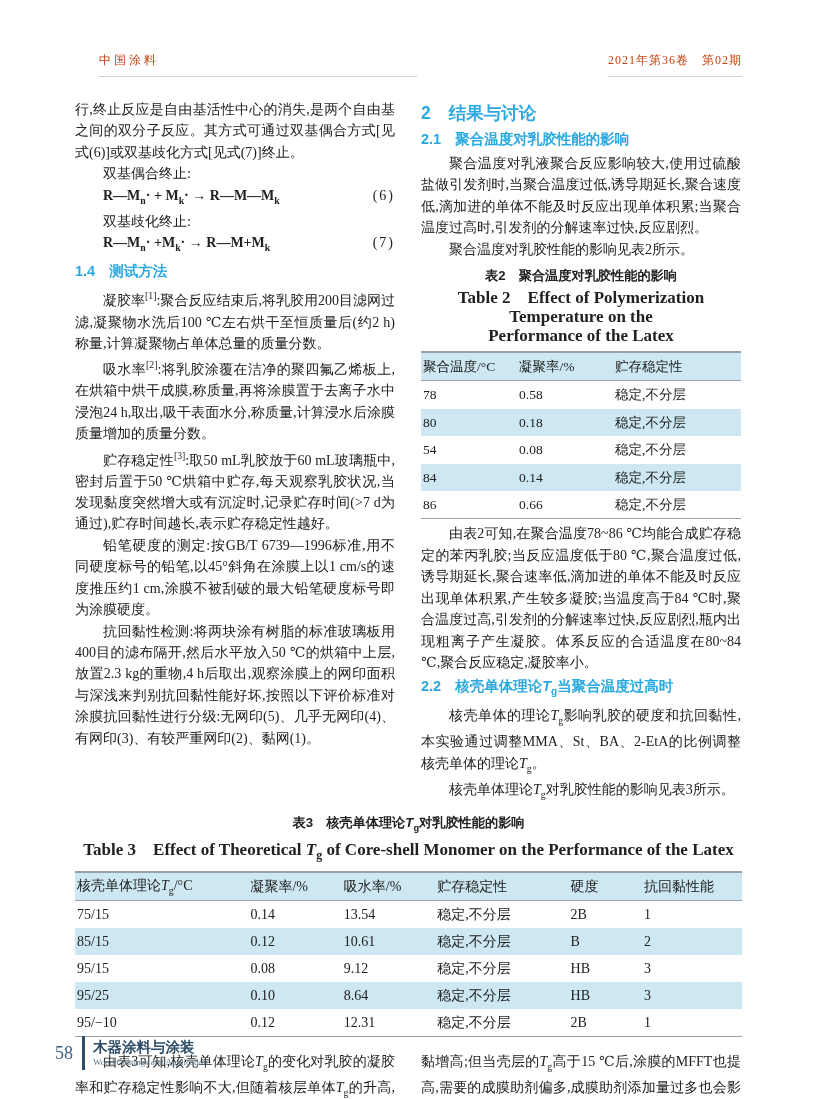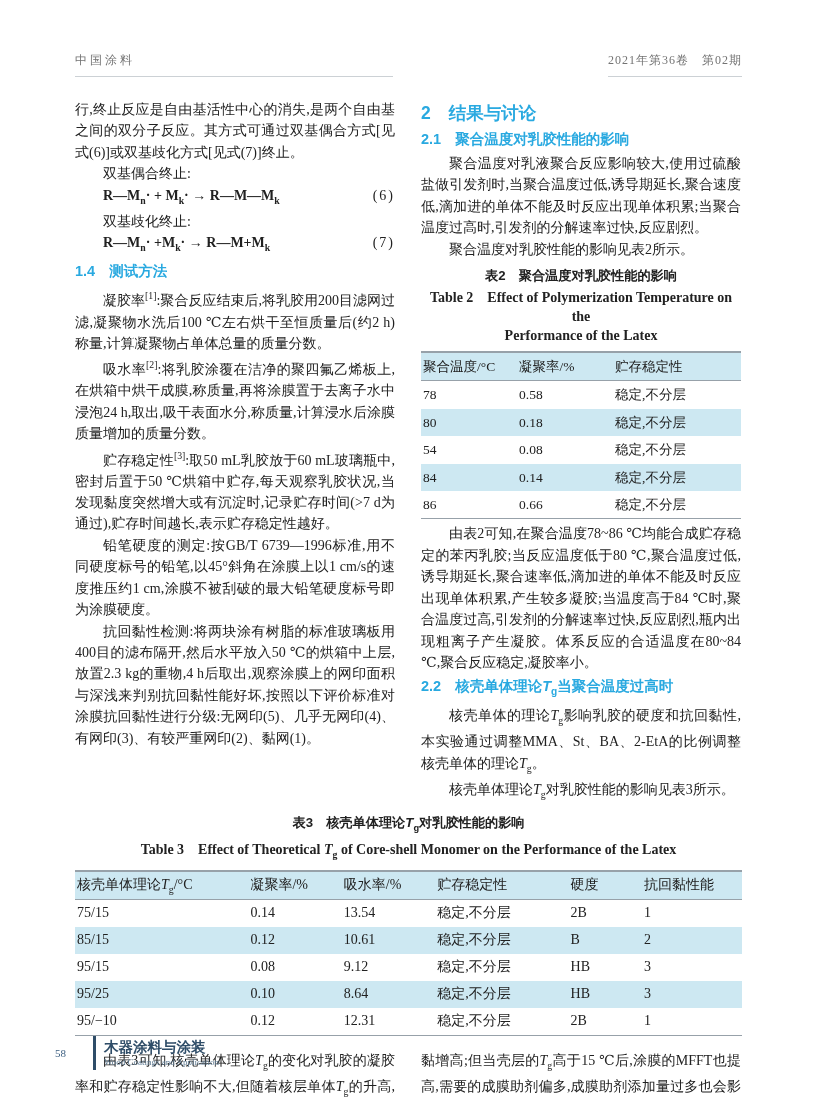--- a/index.html
+++ b/index.html
@@ -2,21 +2,21 @@
 <html><head>
 <meta charset="utf-8">
 <style>
   html,body{margin:0;padding:0;background:#e8e8e8;}
   .page{position:relative;width:816px;height:1099px;background:#ffffff;margin:0 auto;
         font-family:"Liberation Serif","DejaVu Serif",serif;color:#212121;overflow:hidden;}
   .content{position:absolute;left:75px;top:52px;width:667px;}
 
   
   .pg-header{display:flex;justify-content:space-between;align-items:flex-end;
-             font-size:12px;color:#737373;margin-bottom:22px;}
+             font-size:12px;color:#c2410c;margin-bottom:22px;margin-left:24px;}
   .pg-header .hleft{width:318px;border-bottom:1px solid #ccd1d5;padding-bottom:7px;letter-spacing:3px;}
   .pg-header .hright{border-bottom:1px solid #ccd1d5;padding-bottom:7px;letter-spacing:1px;}
 
   
   .cols{display:flex;gap:26px;}
   .col{width:320px;font-size:14px;line-height:21.4px;text-align:justify;}
   p{margin:0;text-indent:2em;}
   p.noindent{text-indent:0;}
 
   .h-blue{font-family:"Liberation Sans","DejaVu Sans",sans-serif;font-weight:bold;color:#29a9e0;
@@ -32,35 +32,35 @@
   .eq-line .eq-no{font-weight:normal;letter-spacing:2px;}
   sub{font-size:70%;}
   sup.ref{font-size:70%;}
   .tvar{font-style:italic;}
   .gsub{font-size:70%;vertical-align:sub;font-style:normal;}
 
   
   .tbl-block{margin:6px 0 4px 0;}
   .tbl-title-cn{font-family:"Liberation Sans","DejaVu Sans",sans-serif;font-weight:bold;
                 font-size:13.2px;text-align:center;line-height:20px;margin-bottom:2px;}
-  .tbl-title-en{font-weight:bold;font-size:14px;text-align:center;line-height:19px;margin-bottom:6px;}
+  .tbl-title-en{font-weight:bold;font-size:17px;text-align:center;line-height:19px;margin-bottom:6px;}
   table{width:100%;border-collapse:collapse;font-size:13.5px;
         border-top:2px solid #97a1a9;border-bottom:1.5px solid #97a1a9;}
   thead th{font-weight:normal;background:#cde8f2;border-bottom:1.5px solid #97a1a9;}
   th,td{text-align:left;padding:3px 2px;height:21px;}
   tbody tr:nth-child(even){background:#cde8f2;}
 
   .tbl3-wrap{margin-top:8px;}
   .tbl3-wrap table{font-size:14px;}
 
   .cols-bottom{margin-top:14px;}
 
   
   .pg-footer{position:absolute;left:55px;top:1036px;display:flex;align-items:center;}
-  .pg-num{font-size:11px;color:#3c5f80;margin-right:27px;}
+  .pg-num{font-size:18px;color:#3c5f80;margin-right:9px;}
   .pg-bar{width:3px;height:34px;background:#2f4d68;margin-right:8px;}
   .pg-j-cn{font-family:"Liberation Sans","DejaVu Sans",sans-serif;font-weight:bold;
            font-size:14.5px;color:#2f4d68;line-height:17px;}
   .pg-j-en{font-size:9px;color:#5b7890;line-height:12px;}
 </style>
 </head>
 <body>
 
 <div class="page">
   <div class="content">

